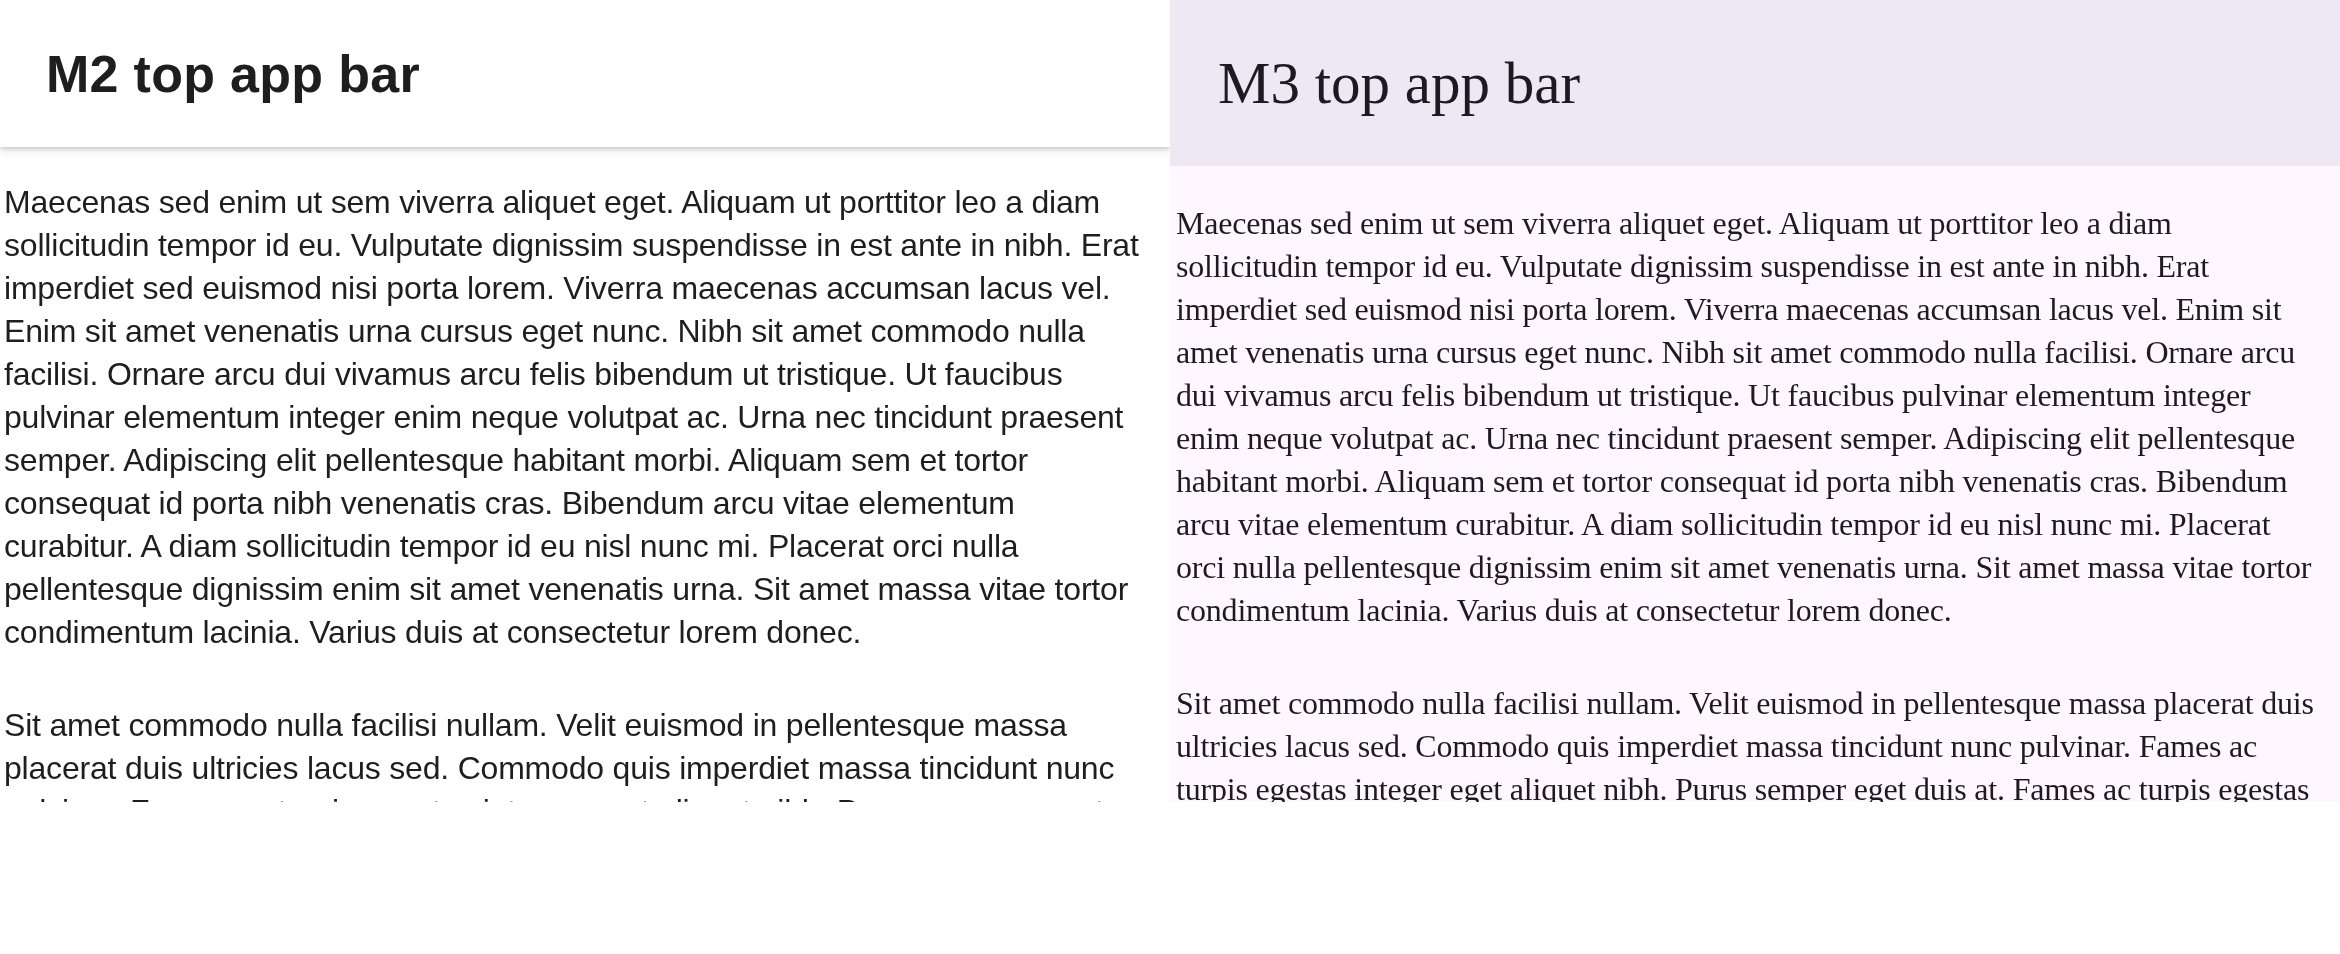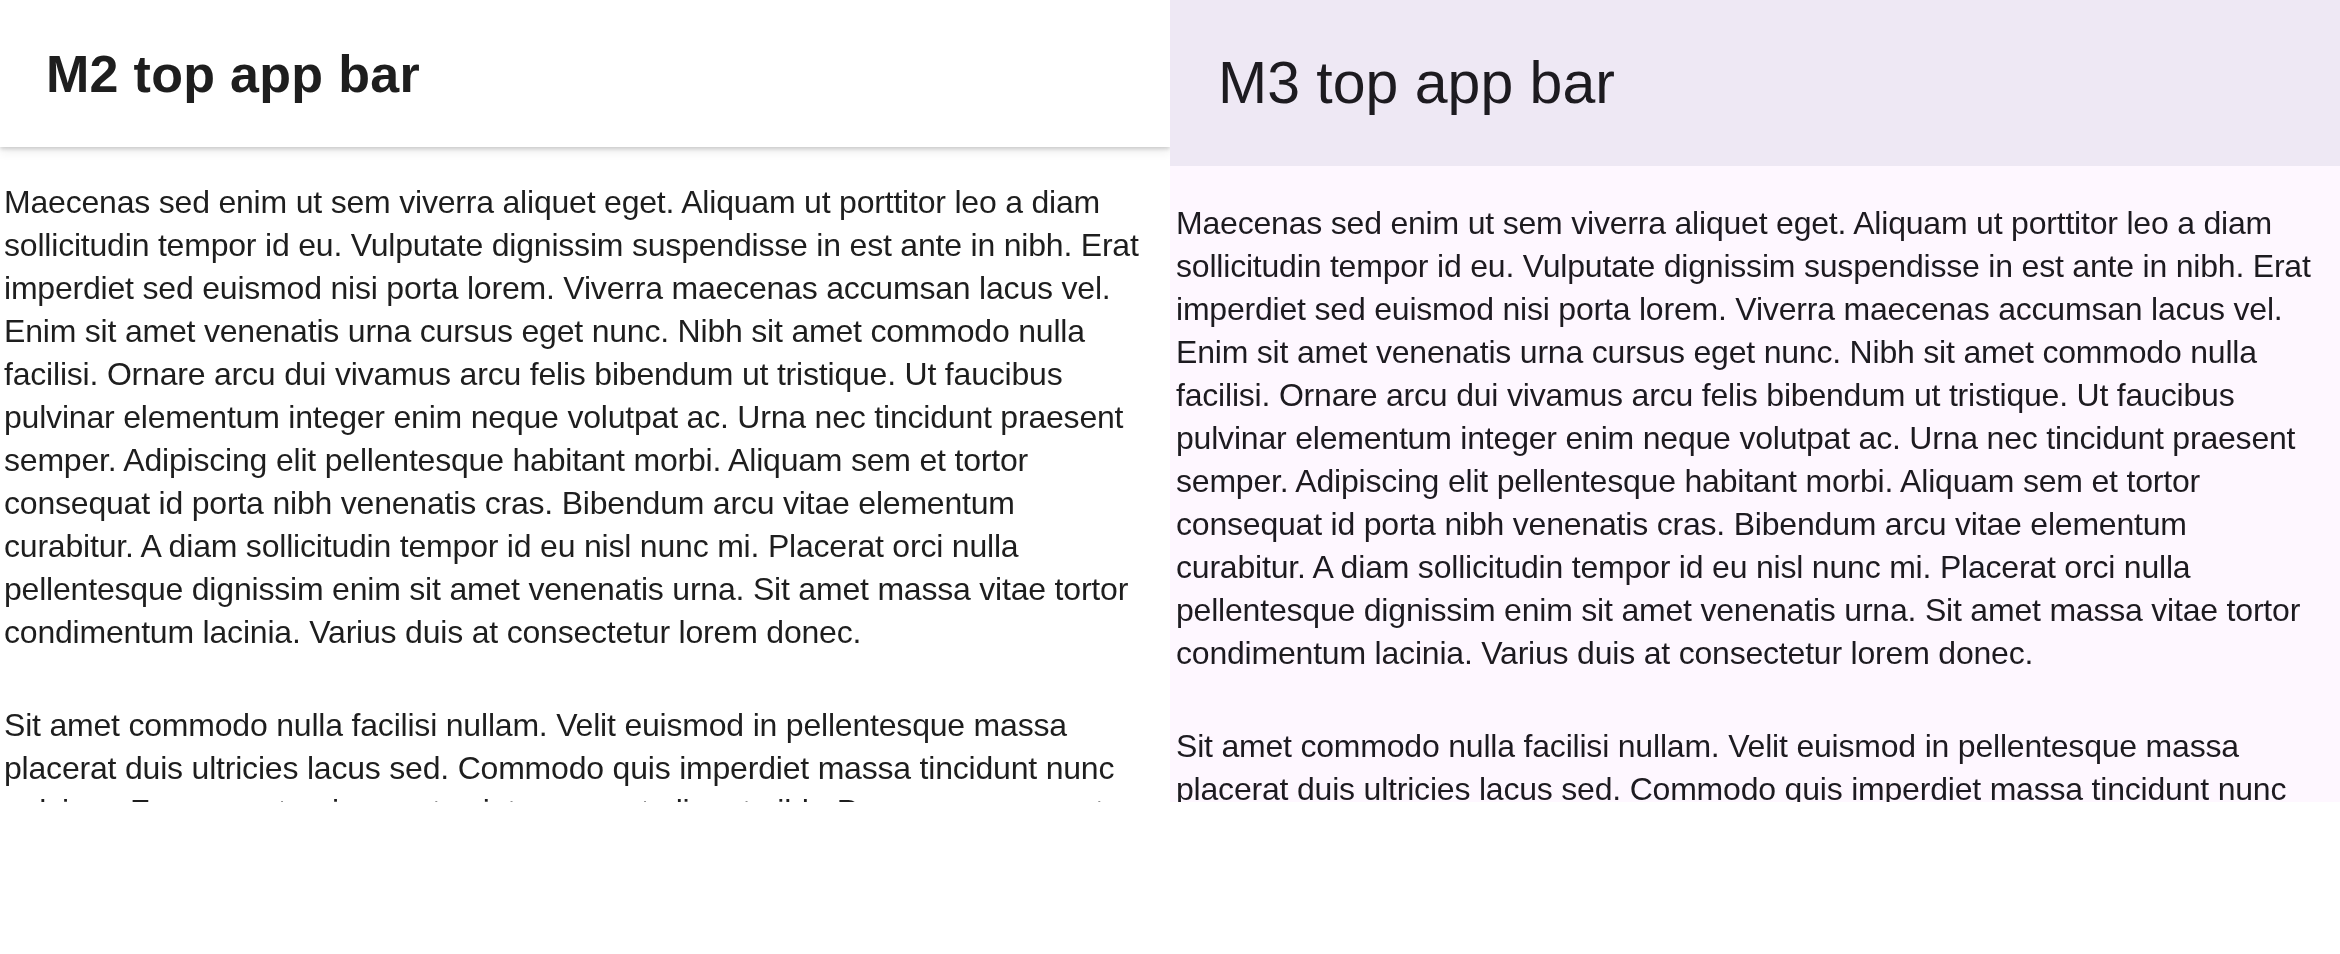--- a/index.html
+++ b/index.html
@@ -22,20 +22,21 @@
     display: flex;
     flex-direction: column;
   }
   .panel-m2 {
     background: var(--m2-body-bg, #FFFFFF);
     color: var(--m2-text, #1E1E1E);
   }
   .panel-m3 {
     background: var(--m3-body-bg, #FEF7FF);
     color: var(--m3-text, #1D1B20);
+    font-family: Liberation Serif, serif;
   }
   .appbar {
     flex: 0 0 auto;
     display: flex;
     align-items: center;
     box-sizing: border-box;
     position: relative;
     z-index: 2;
   }
   .appbar-m2 {

